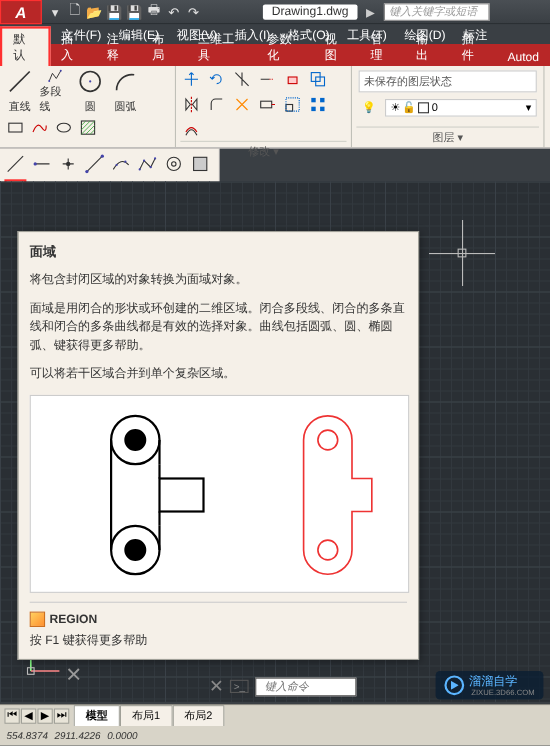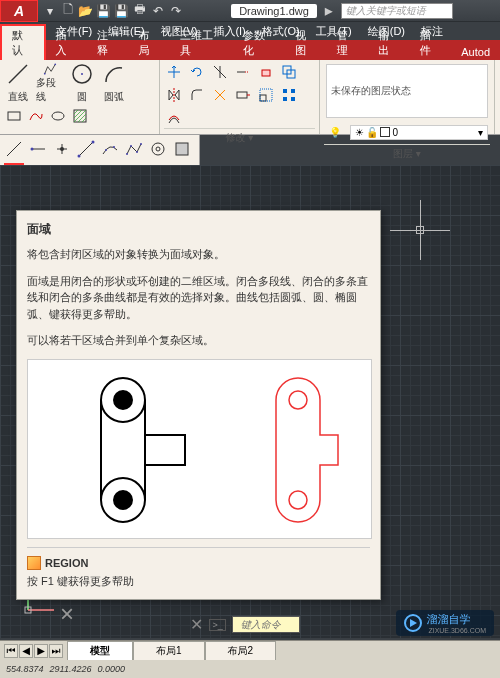--- a/index.html
+++ b/index.html
@@ -5,21 +5,21 @@
 * { margin: 0; padding: 0; box-sizing: border-box; font-family: "Microsoft YaHei", SimSun, Arial, sans-serif; }
 body { width: 500px; height: 678px; background: #3a3f44; overflow: hidden; position: relative; }
 
 
 .title-bar { height: 22px; background: linear-gradient(#4a4f54, #3a3f44); display: flex; align-items: center; border-bottom: 1px solid #2a2e32; }
 .app-logo { width: 38px; height: 22px; background: #b82727; display: flex; align-items: center; justify-content: center; color: #fff; font-weight: bold; font-style: italic; font-size: 14px; margin-right: 4px; border: 1px solid #ff3030; }
 .qat { display: flex; gap: 2px; align-items: center; }
 .qat-icon { width: 16px; height: 16px; display: flex; align-items: center; justify-content: center; color: #e0e0e0; font-size: 12px; }
 .title-center { flex: 1; display: flex; justify-content: center; align-items: center; gap: 8px; }
 .title-text { background: #fff; color: #333; font-size: 11px; padding: 1px 8px; border-radius: 2px; }
-.search-box { width: 112px; height: 16px; background: #fff; color: #999; font-size: 10px; font-style: italic; padding: 0 4px; display: flex; align-items: center; border: 1px solid #888; }
+.search-box { width: 96px; height: 16px; background: #fff; color: #999; font-size: 10px; font-style: italic; padding: 0 4px; display: flex; align-items: center; border: 1px solid #888; }
 
 
 .menu-bar { height: 18px; background: #3a3f44; display: flex; padding-left: 48px; }
 .menu-item { color: #fff; font-size: 11px; padding: 0 8px; display: flex; align-items: center; cursor: pointer; }
 
 
 .ribbon-tabs { height: 20px; background: #b82727; display: flex; align-items: flex-end; }
 .ribbon-tab { color: #fff; font-size: 11px; padding: 2px 10px; cursor: pointer; }
 .ribbon-tab.active { background: #f5f0e8; color: #333; border: 2px solid #ff3030; border-bottom: none; }
 
@@ -27,21 +27,21 @@
 .ribbon { height: 75px; background: #f5f0e8; display: flex; border-bottom: 1px solid #a0a0a0; }
 .panel { border-right: 1px solid #c0c0b8; padding: 2px 4px; display: flex; flex-direction: column; }
 .panel-icons { display: flex; flex-wrap: wrap; gap: 4px; align-items: center; }
 .panel-title { font-size: 10px; color: #555; text-align: center; padding-top: 2px; border-top: 1px solid #d0d0c8; margin-top: auto; }
 .draw-panel { width: 160px; }
 .big-icon { width: 28px; height: 42px; display: flex; flex-direction: column; align-items: center; justify-content: space-between; font-size: 10px; color: #333; }
 .big-icon svg, .big-icon .ic { width: 24px; height: 24px; }
 .small-icon { width: 20px; height: 20px; border: 1px solid transparent; display: flex; align-items: center; justify-content: center; }
 .modify-panel { width: 160px; }
 .layer-panel { width: 175px; }
-.layer-status { font-size: 10px; color: #555; padding: 19px 4px; border: 1px solid #ccc; background: #fff; margin: 2px; }
+.layer-status { font-size: 10px; color: #555; padding: 2px 4px; border: 1px solid #ccc; background: #fff; margin: 2px; }
 .layer-row { display: flex; align-items: center; gap: 4px; padding: 2px; font-size: 10px; }
 .layer-combo { border: 1px solid #ccc; background: #fff; padding: 1px 4px; display: flex; align-items: center; gap: 2px; flex: 1; }
 
 
 .sec-toolbar { height: 50px; background: #f5f0e8; display: flex; flex-wrap: wrap; gap: 4px; padding: 4px; width: 200px; border-right: 1px solid #a0a0a0; }
 .sec-toolbar .sicon { width: 20px; height: 20px; display: flex; align-items: center; justify-content: center; border: 1px solid transparent; }
 .sec-toolbar .sicon.highlight { border: 2px solid #ff3030; }
 
 
 .drawing-area { position: absolute; top: 165px; left: 0; right: 0; bottom: 40px; background: #2a2f34; }
@@ -55,24 +55,24 @@
 .tooltip p { margin-bottom: 10px; line-height: 1.5; }
 .tooltip-img { width: 345px; height: 180px; background: #fff; border: 1px solid #ccc; margin: 8px 0; position: relative; }
 .tooltip-footer { border-top: 1px solid #ccc; padding-top: 8px; margin-top: 8px; }
 .tooltip-footer .cmd { display: flex; align-items: center; gap: 4px; font-weight: bold; margin-bottom: 4px; }
 .region-ico { width: 14px; height: 14px; background: linear-gradient(135deg, #ffd060, #ff9030); border: 1px solid #cc7020; }
 
 
 .bottom-tabs { position: absolute; left: 0; right: 0; bottom: 18px; height: 20px; background: #d8d4c8; display: flex; align-items: center; font-size: 10px; border-top: 1px solid #8a8880; }
 .bt-nav { display: flex; gap: 1px; padding: 0 4px; }
 .bt-nav span { width: 14px; height: 14px; background: #e8e4d8; border: 1px solid #a0a098; display: flex; align-items: center; justify-content: center; cursor: pointer; }
-.bt-tab { padding: 2px 22px; background: #f5f0e8; border: 1px solid #a0a098; cursor: pointer; }
+.bt-tab { padding: 2px 10px; background: #f5f0e8; border: 1px solid #a0a098; cursor: pointer; }
 .bt-tab.active { background: #fff; font-weight: bold; }
 .cmd-row { position: absolute; right: 10px; bottom: 42px; display: flex; align-items: center; gap: 6px; }
-.cmd-input { background: #fef9c3; border: 1px solid #555; color: #888; font-size: 10px; font-style: italic; padding: 2px 8px; width: 68px; }
+.cmd-input { background: #ffffff; border: 1px solid #555; color: #888; font-size: 10px; font-style: italic; padding: 2px 8px; width: 92px; }
 .watermark { position: absolute; right: 6px; bottom: 42px; background: rgba(10,30,50,0.8); border-radius: 4px; padding: 2px 8px; color: #5bb5ff; font-size: 11px; display: flex; align-items: center; gap: 4px; z-index: 20; }
 .watermark .play { width: 18px; height: 18px; border: 2px solid #5bb5ff; border-radius: 50%; display: flex; align-items: center; justify-content: center; }
 .watermark .sub { font-size: 7px; color: #888; margin-left: 2px; }
 
 
 .status-bar { position: absolute; bottom: 0; left: 0; right: 0; height: 18px; background: #d8d4c8; font-size: 9px; color: #333; display: flex; align-items: center; padding: 0 6px; gap: 6px; font-style: italic; }
 
 .crosshair { position: absolute; pointer-events: none; }
 .crosshair .h { position: absolute; width: 60px; height: 1px; background: #bbb; left: -30px; }
 .crosshair .v { position: absolute; height: 60px; width: 1px; background: #bbb; top: -30px; }

